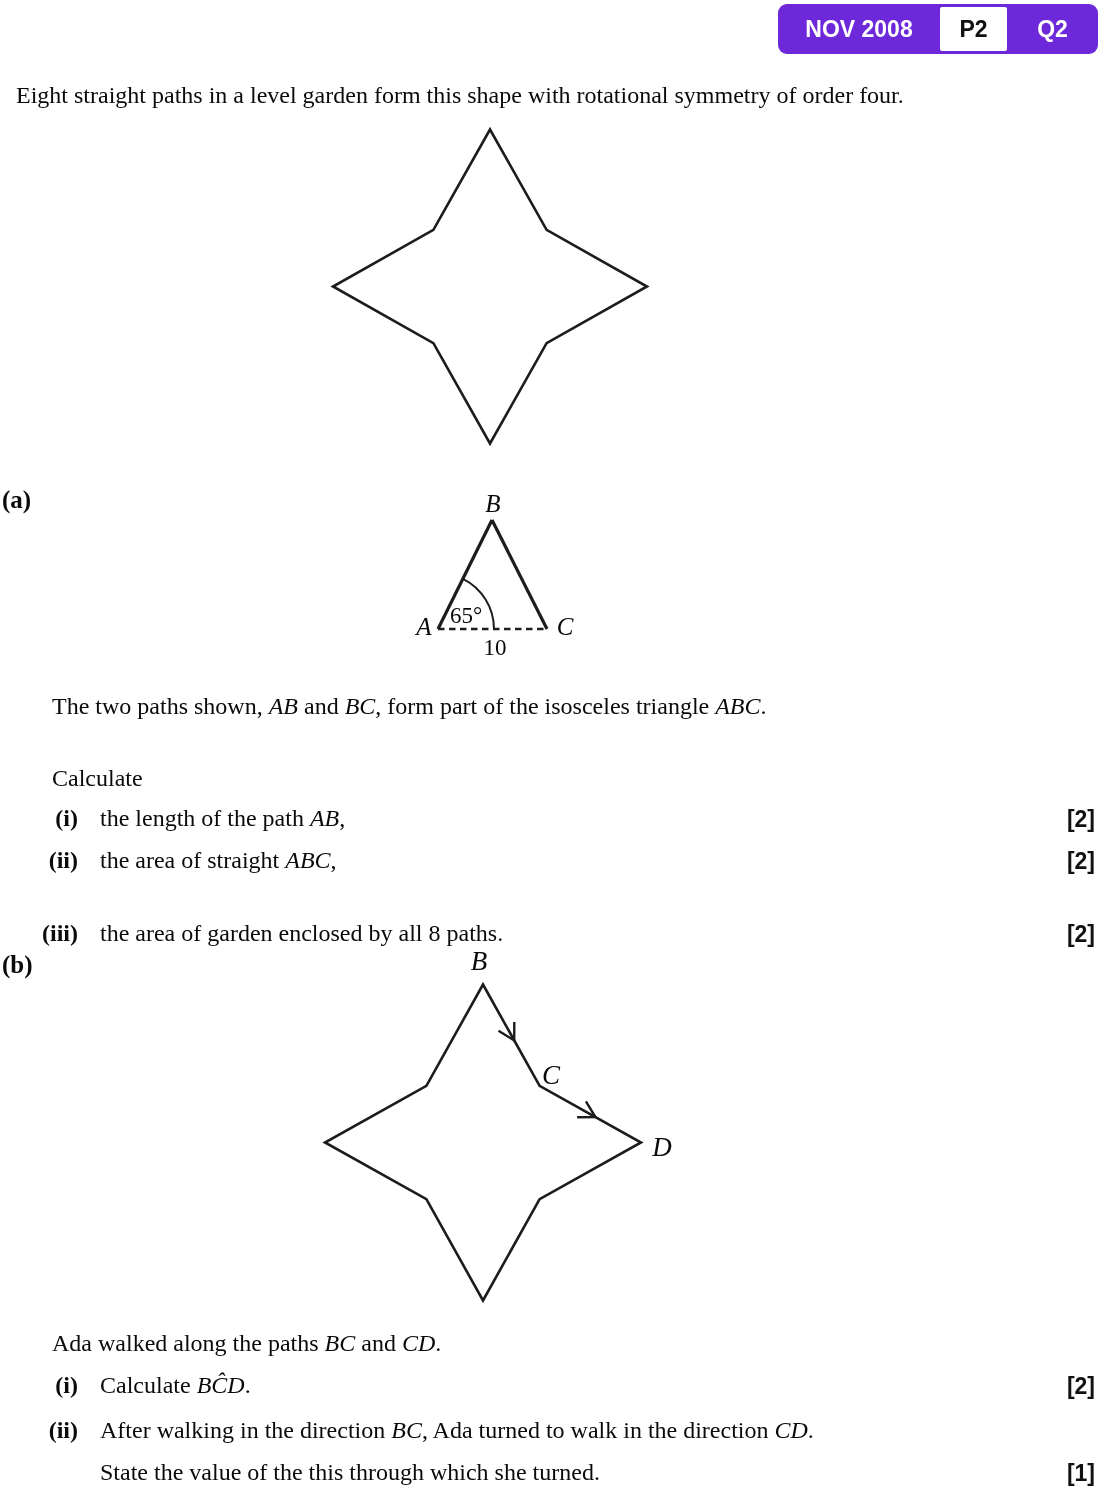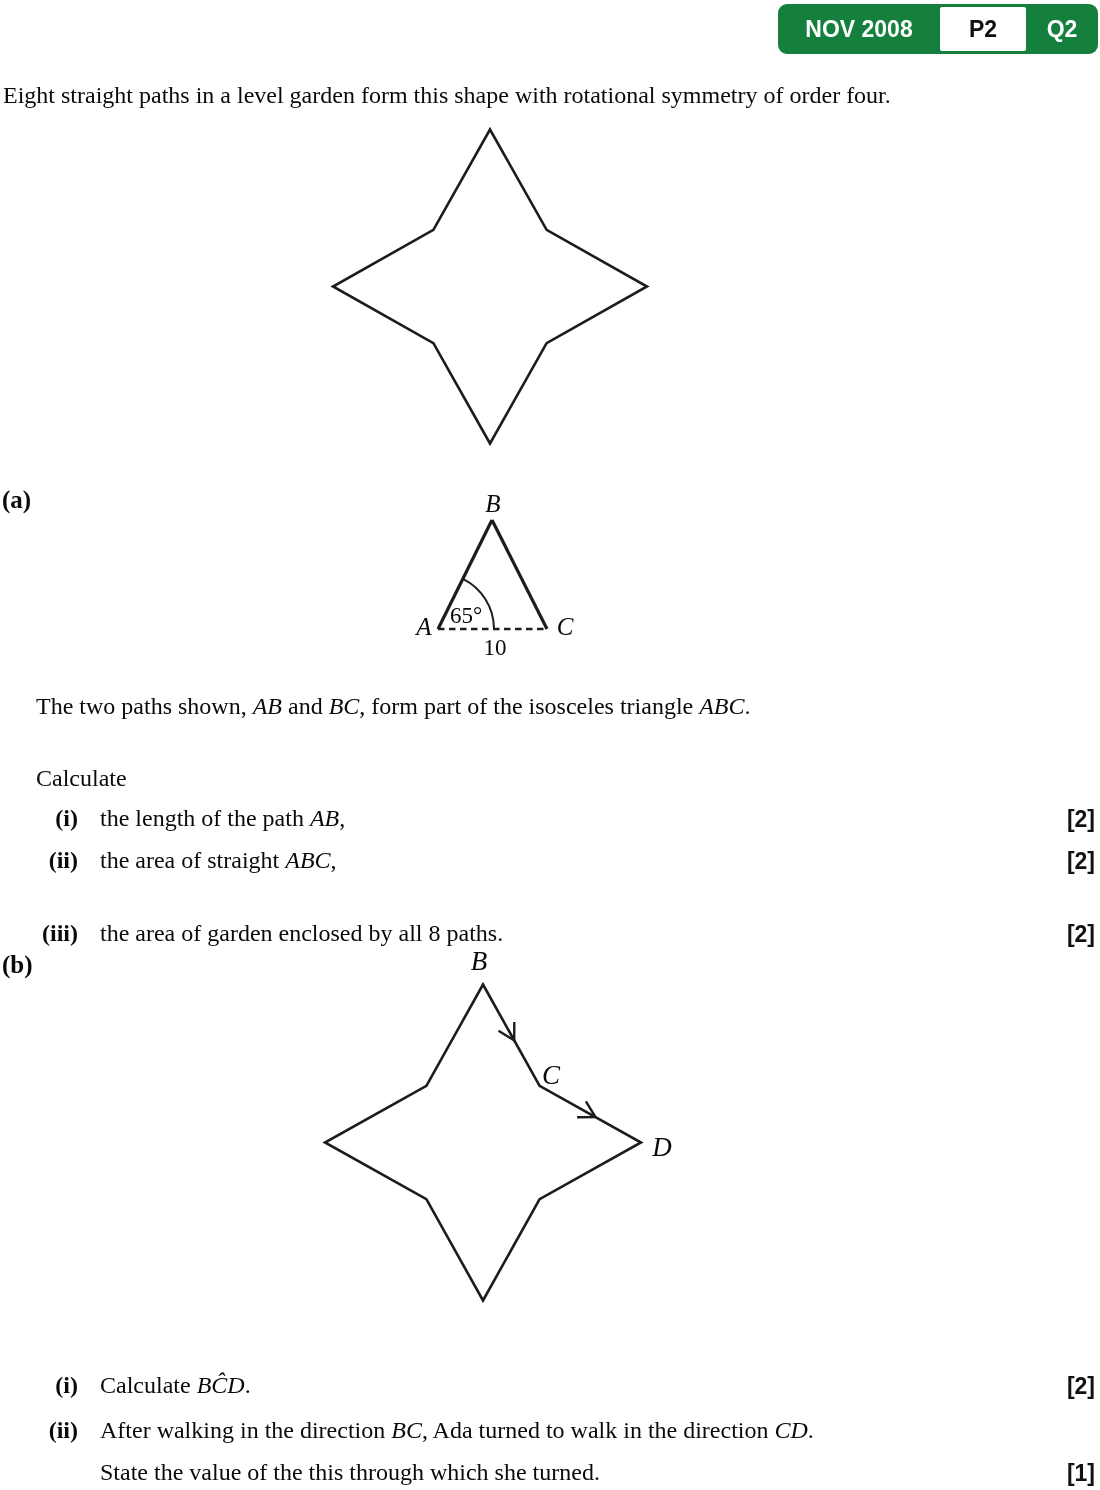--- a/index.html
+++ b/index.html
@@ -10,38 +10,38 @@
     color:#0a0a0a;
     position:relative;
   }
   .page { position:relative; width:1100px; height:1490px; background:#ffffff; overflow:hidden; }
   .abs { position:absolute; }
   .it { font-style:italic; }
 
   
   .badge {
     left:778px; top:4px; width:320px; height:50px;
-    background:#15803d; border-radius:9px;
+    background:#6d28d9; border-radius:9px;
     display:flex; align-items:stretch; overflow:hidden;
     font-family:"Liberation Sans", "DejaVu Sans", sans-serif;
     font-weight:bold; font-size:23px; color:#ffffff;
   }
   .badge-seg { display:flex; align-items:center; justify-content:center; }
   .badge-session { width:162px; }
   .badge-paper {
-    width:86px; background:#ffffff; color:#101010;
+    width:67px; background:#ffffff; color:#101010;
     margin:3px 0; border-radius:2px;
   }
   .badge-question { flex:1; }
 
   
   .bodytext { font-size:24px; line-height:26px; white-space:nowrap; }
-  .intro { left:3px; top:82px; }
+  .intro { left:16px; top:82px; }
   .part-label { font-size:25px; font-weight:bold; }
-  .para { left:36px; }
+  .para { left:52px; }
   .qrow { left:0; right:0; height:30px; font-size:24px; white-space:nowrap; }
   .row-label { position:absolute; left:0; width:78px; text-align:right; font-weight:bold; }
   .row-text { position:absolute; left:100px; }
   .row-marks {
     position:absolute; right:5px; top:1px;
     font-family:"Liberation Sans", "DejaVu Sans", sans-serif;
     font-weight:bold; font-size:23px; color:#111111;
   }
 
   
@@ -113,20 +113,21 @@
 
   <svg class="abs" style="left:295px; top:945px;" width="390" height="400" viewBox="0 0 390 400">
     <polygon class="shape" stroke-width="2.6" points="188,39.5 244.6,140.9 346,197.5 244.6,254.1 188,355.5 131.4,254.1 30,197.5 131.4,140.9"></polygon>
     <polyline class="shape" stroke-width="2.4" points="203.5,85.8 219.2,95.4 219.3,77.0"></polyline>
     <polyline class="shape" stroke-width="2.4" points="282.1,172.2 300.5,172.1 290.9,156.4"></polyline>
     <text class="svg-label" style="font-size:27px;" x="184" y="25" text-anchor="middle">B</text>
     <text class="svg-label" style="font-size:27px;" x="256" y="139" text-anchor="middle">C</text>
     <text class="svg-label" style="font-size:27px;" x="367" y="211" text-anchor="middle">D</text>
   </svg>
 
+  <div class="abs bodytext para" style="top:1330px;"><span>Ada walked along the paths </span><span class="it">BC</span><span> and </span><span class="it">CD</span><span>.</span></div>
 
   <div class="abs qrow" style="top:1372px;">
     <span class="row-label">(i)</span>
     <span class="row-text"><span>Calculate </span><span class="it">BĈD</span><span>.</span></span>
     <span class="row-marks">[2]</span>
   </div>
   <div class="abs qrow" style="top:1417px;">
     <span class="row-label">(ii)</span>
     <span class="row-text"><span>After walking in the direction </span><span class="it">BC</span><span>, Ada turned to walk in the direction </span><span class="it">CD</span><span>.</span></span>
     <span class="row-marks"></span>

